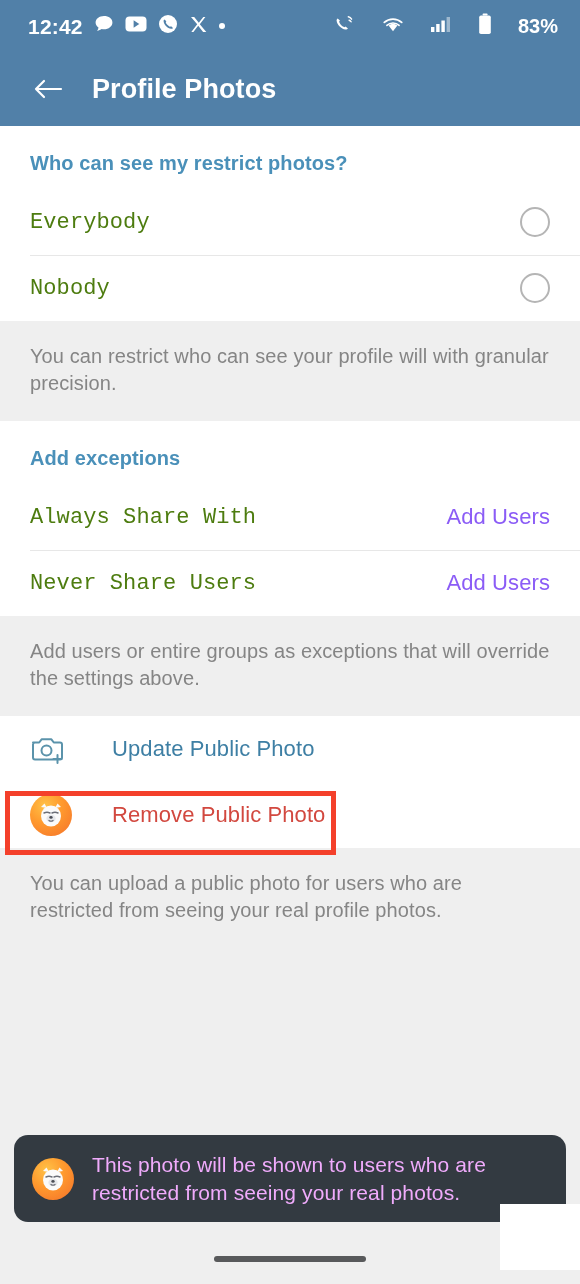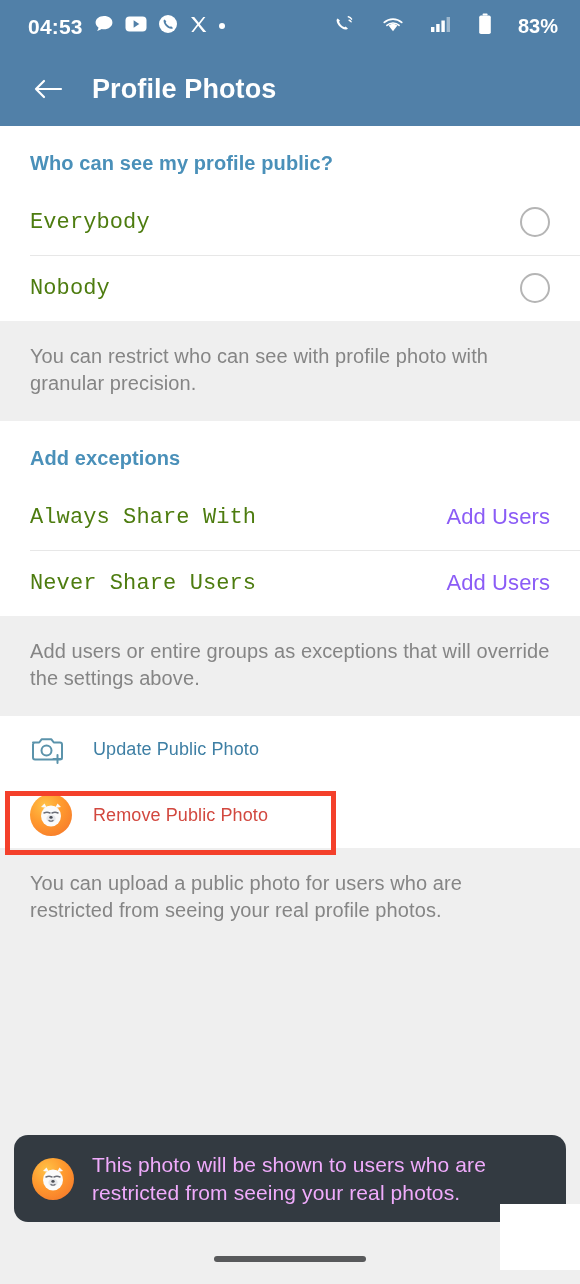--- a/index.html
+++ b/index.html
@@ -171,22 +171,22 @@
     position: relative;
   }
   .photo-row .glyph {
     width: 42px;
     display: flex;
     align-items: center;
     justify-content: flex-start;
     flex: 0 0 auto;
   }
   .photo-row .plabel {
-    margin-left: 21px;
-    font-size: 18px;
+    margin-left: 40px;
+    font-size: 22px;
     letter-spacing: 0.1px;
   }
   .plabel.update { color: #3e7fa4; }
   .plabel.remove { color: #d2483f; }
 
   
   .avatar {
     width: 42px; height: 42px;
     border-radius: 50%;
     position: relative;
@@ -259,21 +259,21 @@
     background: #58595b;
   }
 </style>
 </head>
 <body>
 
 <div id="phone">
 
   <div class="status-bar">
     <div class="status-left">
-      <span class="status-time">04:53</span>
+      <span class="status-time">12:42</span>
 
       <span class="sicon">
         <svg width="20" height="20" viewBox="0 0 20 20">
             <path d="M10 2C5.3 2 1.6 4.9 1.6 8.5c0 2 1.1 3.8 2.9 5-.1 1-.6 2.4-1.4 3.4 1.8-.3 3.6-1.1 4.6-1.8.7.1 1.5.2 2.3.2 4.7 0 8.4-2.9 8.4-6.8S14.7 2 10 2z" fill="#ffffff"></path>
           </svg>
       </span>
 
       <span class="sicon">
         <svg width="22" height="16" viewBox="0 0 22 16">
             <rect x="0.5" y="0.5" width="21" height="15" rx="4" fill="#ffffff"></rect>
@@ -338,35 +338,35 @@
       <svg width="30" height="24" viewBox="0 0 30 24">
           <path d="M28 12 H3 M11 4 L3 12 L11 20" stroke="#ffffff" stroke-width="2.2" fill="none" stroke-linecap="round" stroke-linejoin="round"></path>
         </svg>
     </div>
     <div class="app-title">Profile Photos</div>
   </div>
 
   <div class="content">
 
     <div class="card">
-      <div class="section-header">Who can see my profile public?</div>
+      <div class="section-header">Who can see my restrict photos?</div>
 
       <div class="row">
         <span class="row-label">Everybody</span>
         <span class="radio"></span>
       </div>
 
 
       <div class="row">
         <span class="row-label">Nobody</span>
         <span class="radio"></span>
       </div>
     </div>
 
-    <div class="info-block">You can restrict who can see with profile photo with granular precision.</div>
+    <div class="info-block">You can restrict who can see your profile will with granular precision.</div>
 
     <div class="card">
       <div class="section-header">Add exceptions</div>
 
       <div class="row">
         <span class="row-label">Always Share With</span>
         <span class="row-action">Add Users</span>
       </div>
 
       <div class="row">

